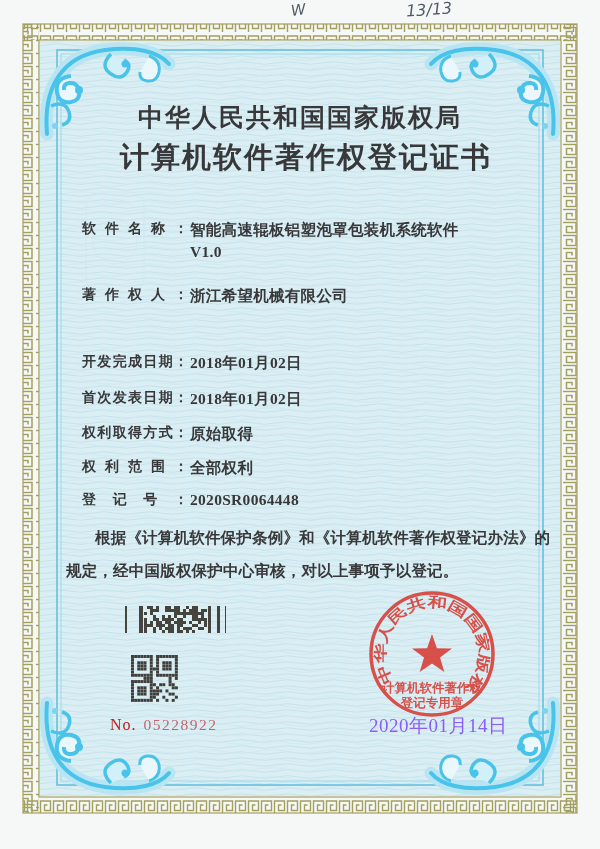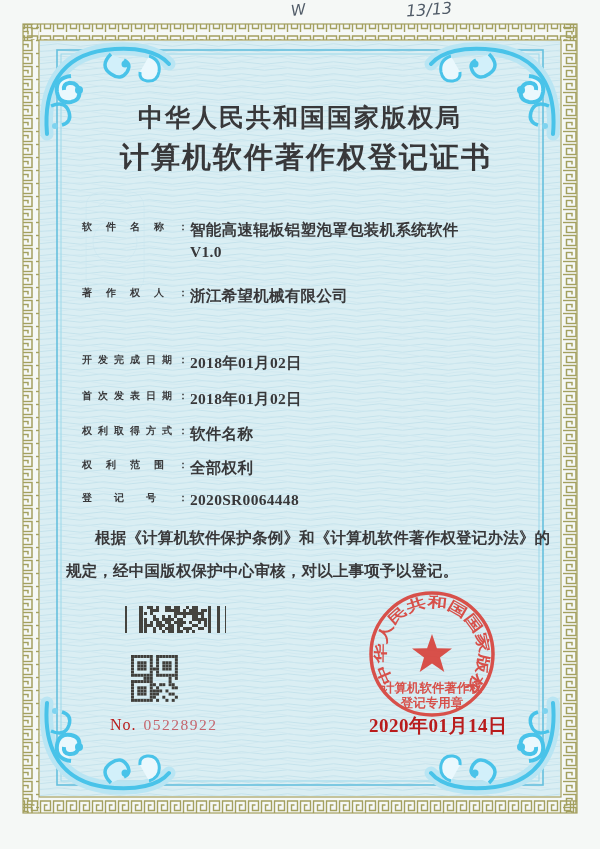--- a/index.html
+++ b/index.html
@@ -12,29 +12,29 @@
   .abs{position:absolute;}
   .bg-svg{position:absolute;left:0;top:0;}
   .handmark{position:absolute;top:0;font-family:"DejaVu Sans",sans-serif;
     color:#515c68;font-size:15px;font-style:italic;}
   .authority{position:absolute;left:0;right:0;top:101px;text-align:center;
     font-size:25px;font-weight:bold;letter-spacing:2px;white-space:nowrap;}
   .cert-title{position:absolute;left:0;right:0;top:138px;text-align:center;
     font-size:29px;font-weight:bold;letter-spacing:2px;white-space:nowrap;padding-left:12px;}
   .certno{position:absolute;left:371px;top:187px;font-size:13.5px;font-weight:bold;white-space:nowrap;}
   .certno .v{margin-left:13px;}
-  .flabel{position:absolute;left:82px;width:106px;font-size:10px;font-weight:bold;
+  .flabel{position:absolute;left:82px;width:106px;font-size:14px;font-weight:bold;
     text-align:justify;text-align-last:justify;font-family:Liberation Mono, monospace;-moz-text-align-last:justify;}
   .fvalue{position:absolute;left:190px;font-size:15.5px;font-weight:bold;white-space:nowrap;letter-spacing:0.3px;}
   .stmt{position:absolute;font-size:15.5px;font-weight:bold;white-space:nowrap;letter-spacing:0.2px;}
   .no-line{position:absolute;left:110px;top:716px;font-size:16px;white-space:nowrap;}
   .no-label{color:#b91c1c;letter-spacing:1px;}
   .no-num{color:#c4656d;font-size:15.5px;letter-spacing:1.5px;margin-left:7px;}
-  .seal-date{position:absolute;left:369px;top:713px;font-size:19px;font-weight:bold;
-    letter-spacing:0.5px;color:#b91c1c;white-space:nowrap;}
+  .seal-date{position:absolute;left:369px;top:713px;font-size:19px;font-weight:normal;
+    letter-spacing:0.5px;color:#8b5cf6;white-space:nowrap;}
 </style>
 </head>
 <body>
 
 <div class="page">
 
   <svg class="bg-svg" width="600" height="849" aria-hidden="true">
     <defs>
       <pattern id="gkh" width="13" height="17" patternUnits="userSpaceOnUse">
         <path d="M1.5 15 V2 H11.5 V11.5 H5.5 V6 H8.5" fill="none" stroke="#a3a05f" stroke-width="1.4"></path>
@@ -109,21 +109,21 @@
   <div>
     <span class="flabel" style="top:353px;">开发完成日期：</span>
     <span class="fvalue" style="top:353px;">2018年01月02日</span>
   </div>
   <div>
     <span class="flabel" style="top:389px;">首次发表日期：</span>
     <span class="fvalue" style="top:389px;">2018年01月02日</span>
   </div>
   <div>
     <span class="flabel" style="top:424px;">权利取得方式：</span>
-    <span class="fvalue" style="top:424px;">软件名称</span>
+    <span class="fvalue" style="top:424px;">原始取得</span>
   </div>
   <div>
     <span class="flabel" style="top:458px;">权利范围：</span>
     <span class="fvalue" style="top:458px;">全部权利</span>
   </div>
   <div>
     <span class="flabel" style="top:491px;">登记号：</span>
     <span class="fvalue" style="top:491px;">2020SR0064448</span>
   </div>
 

